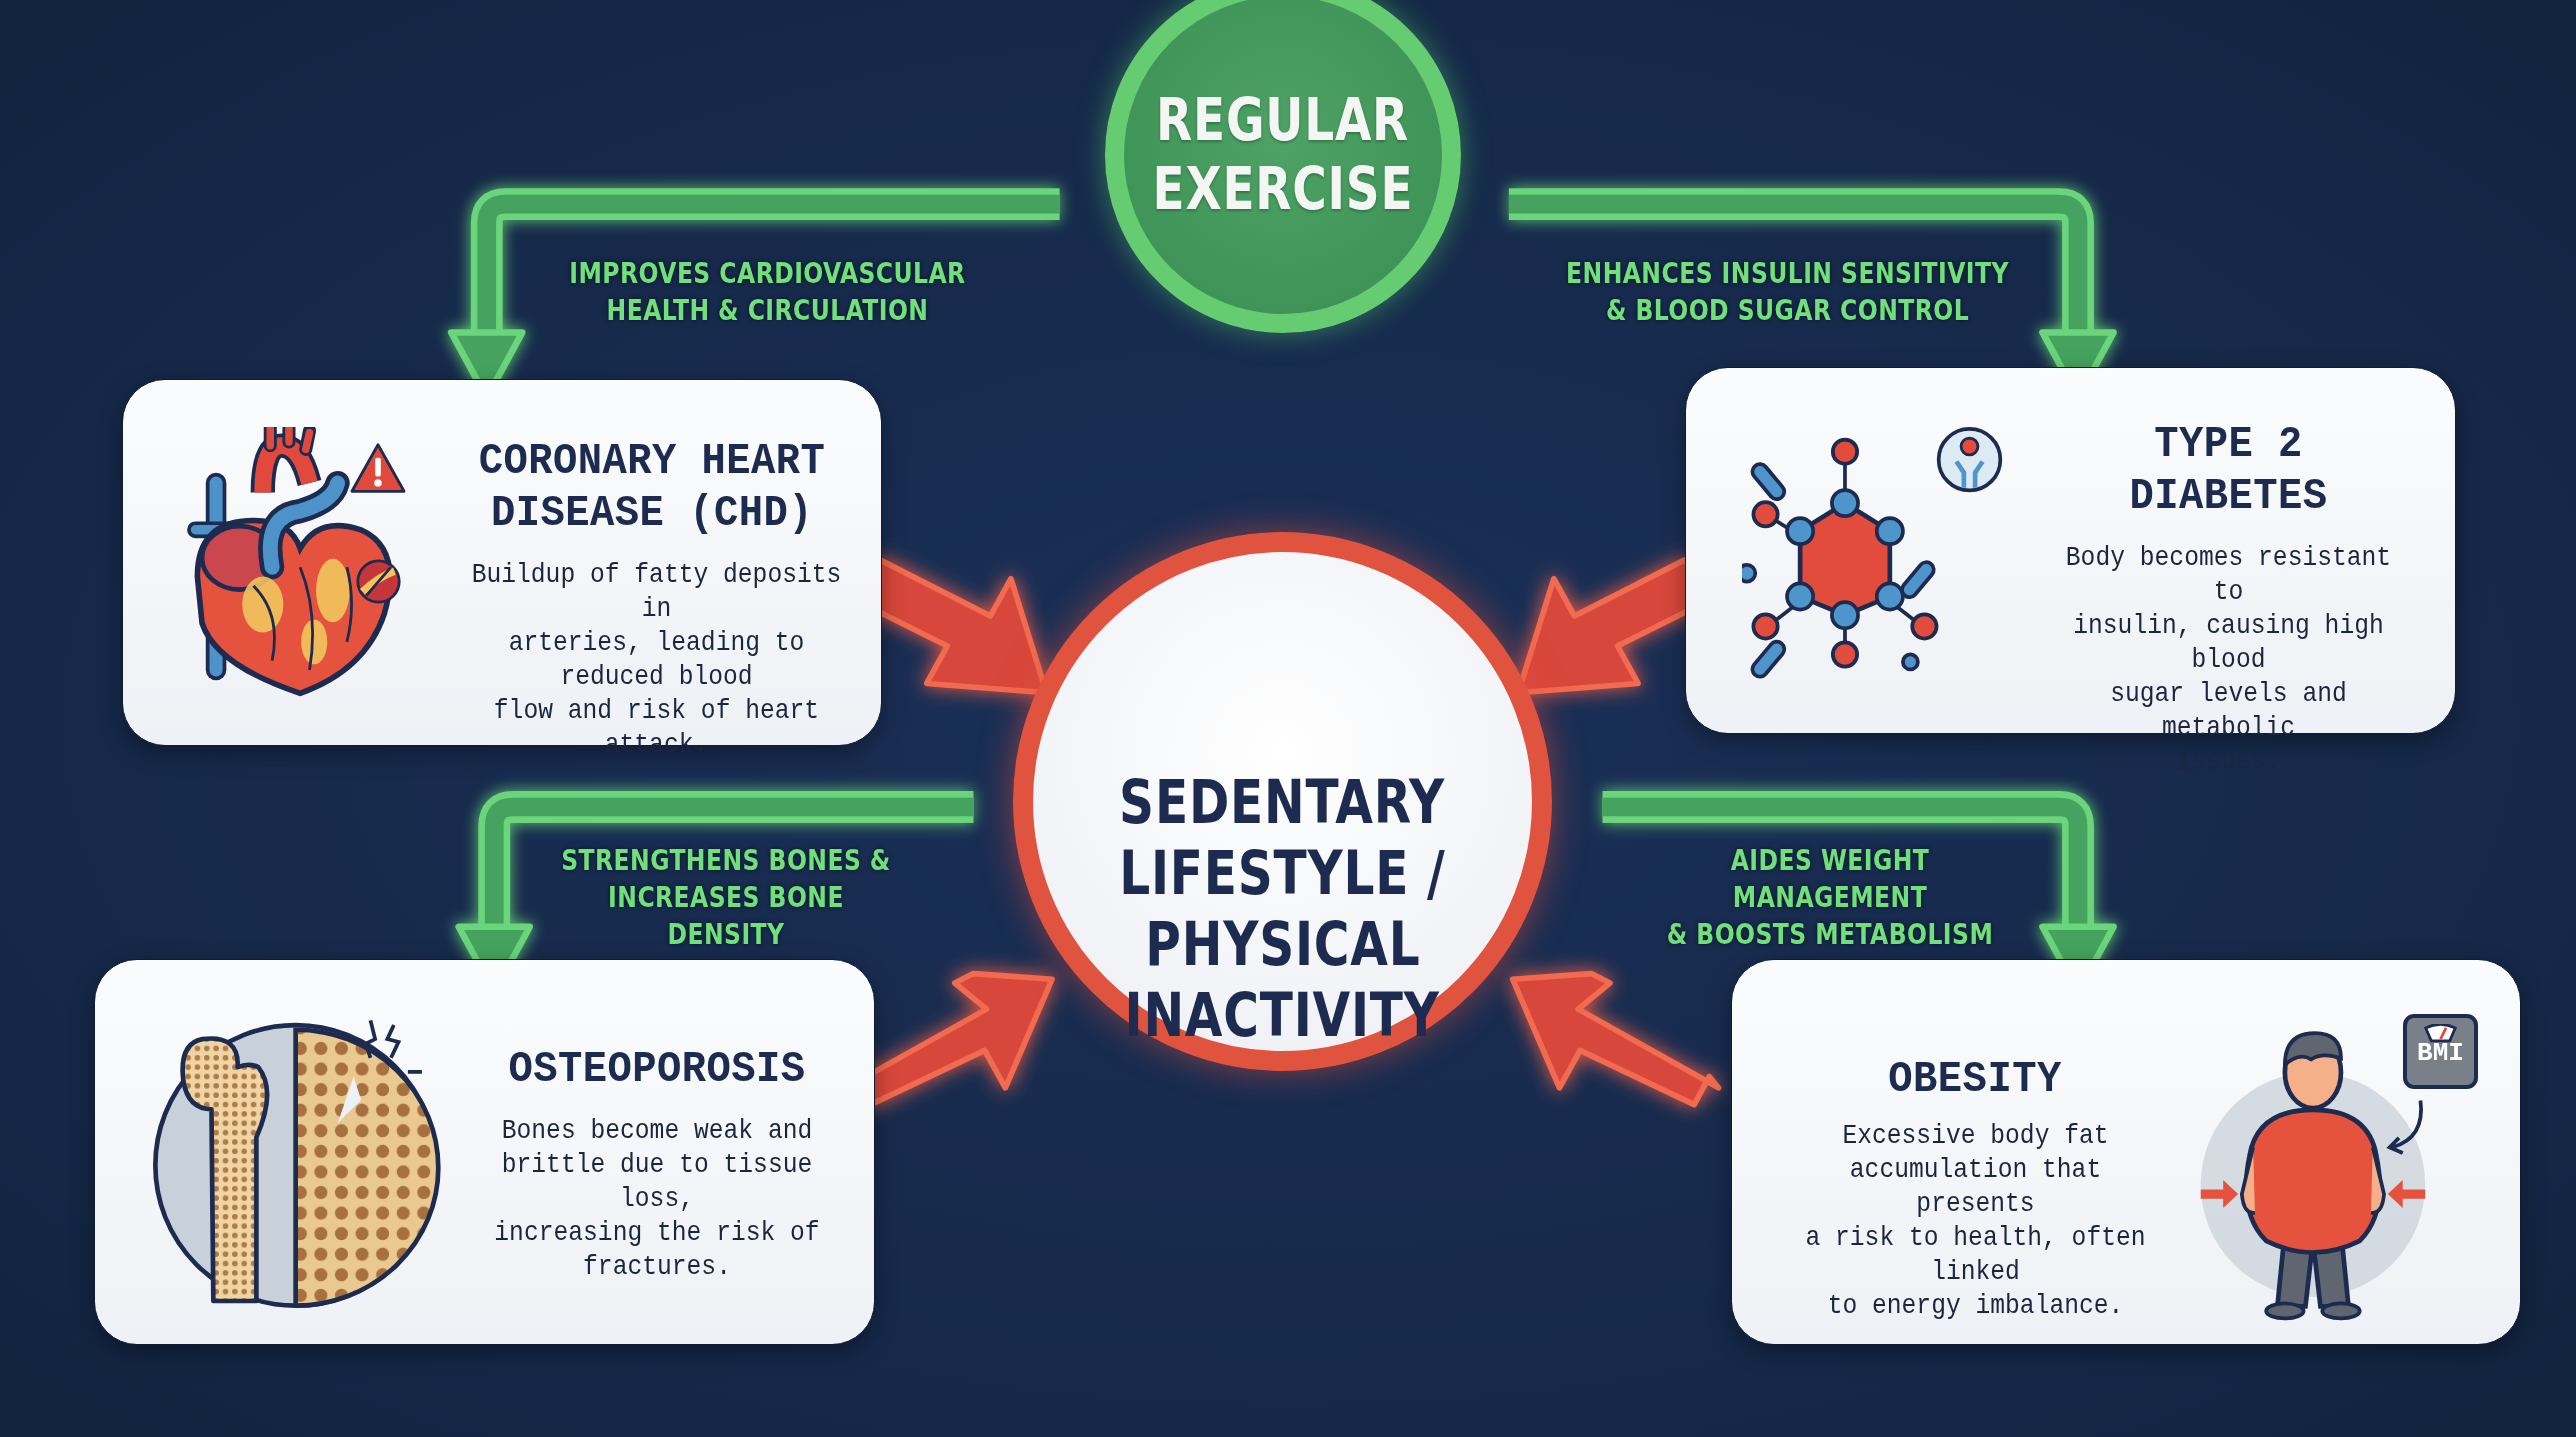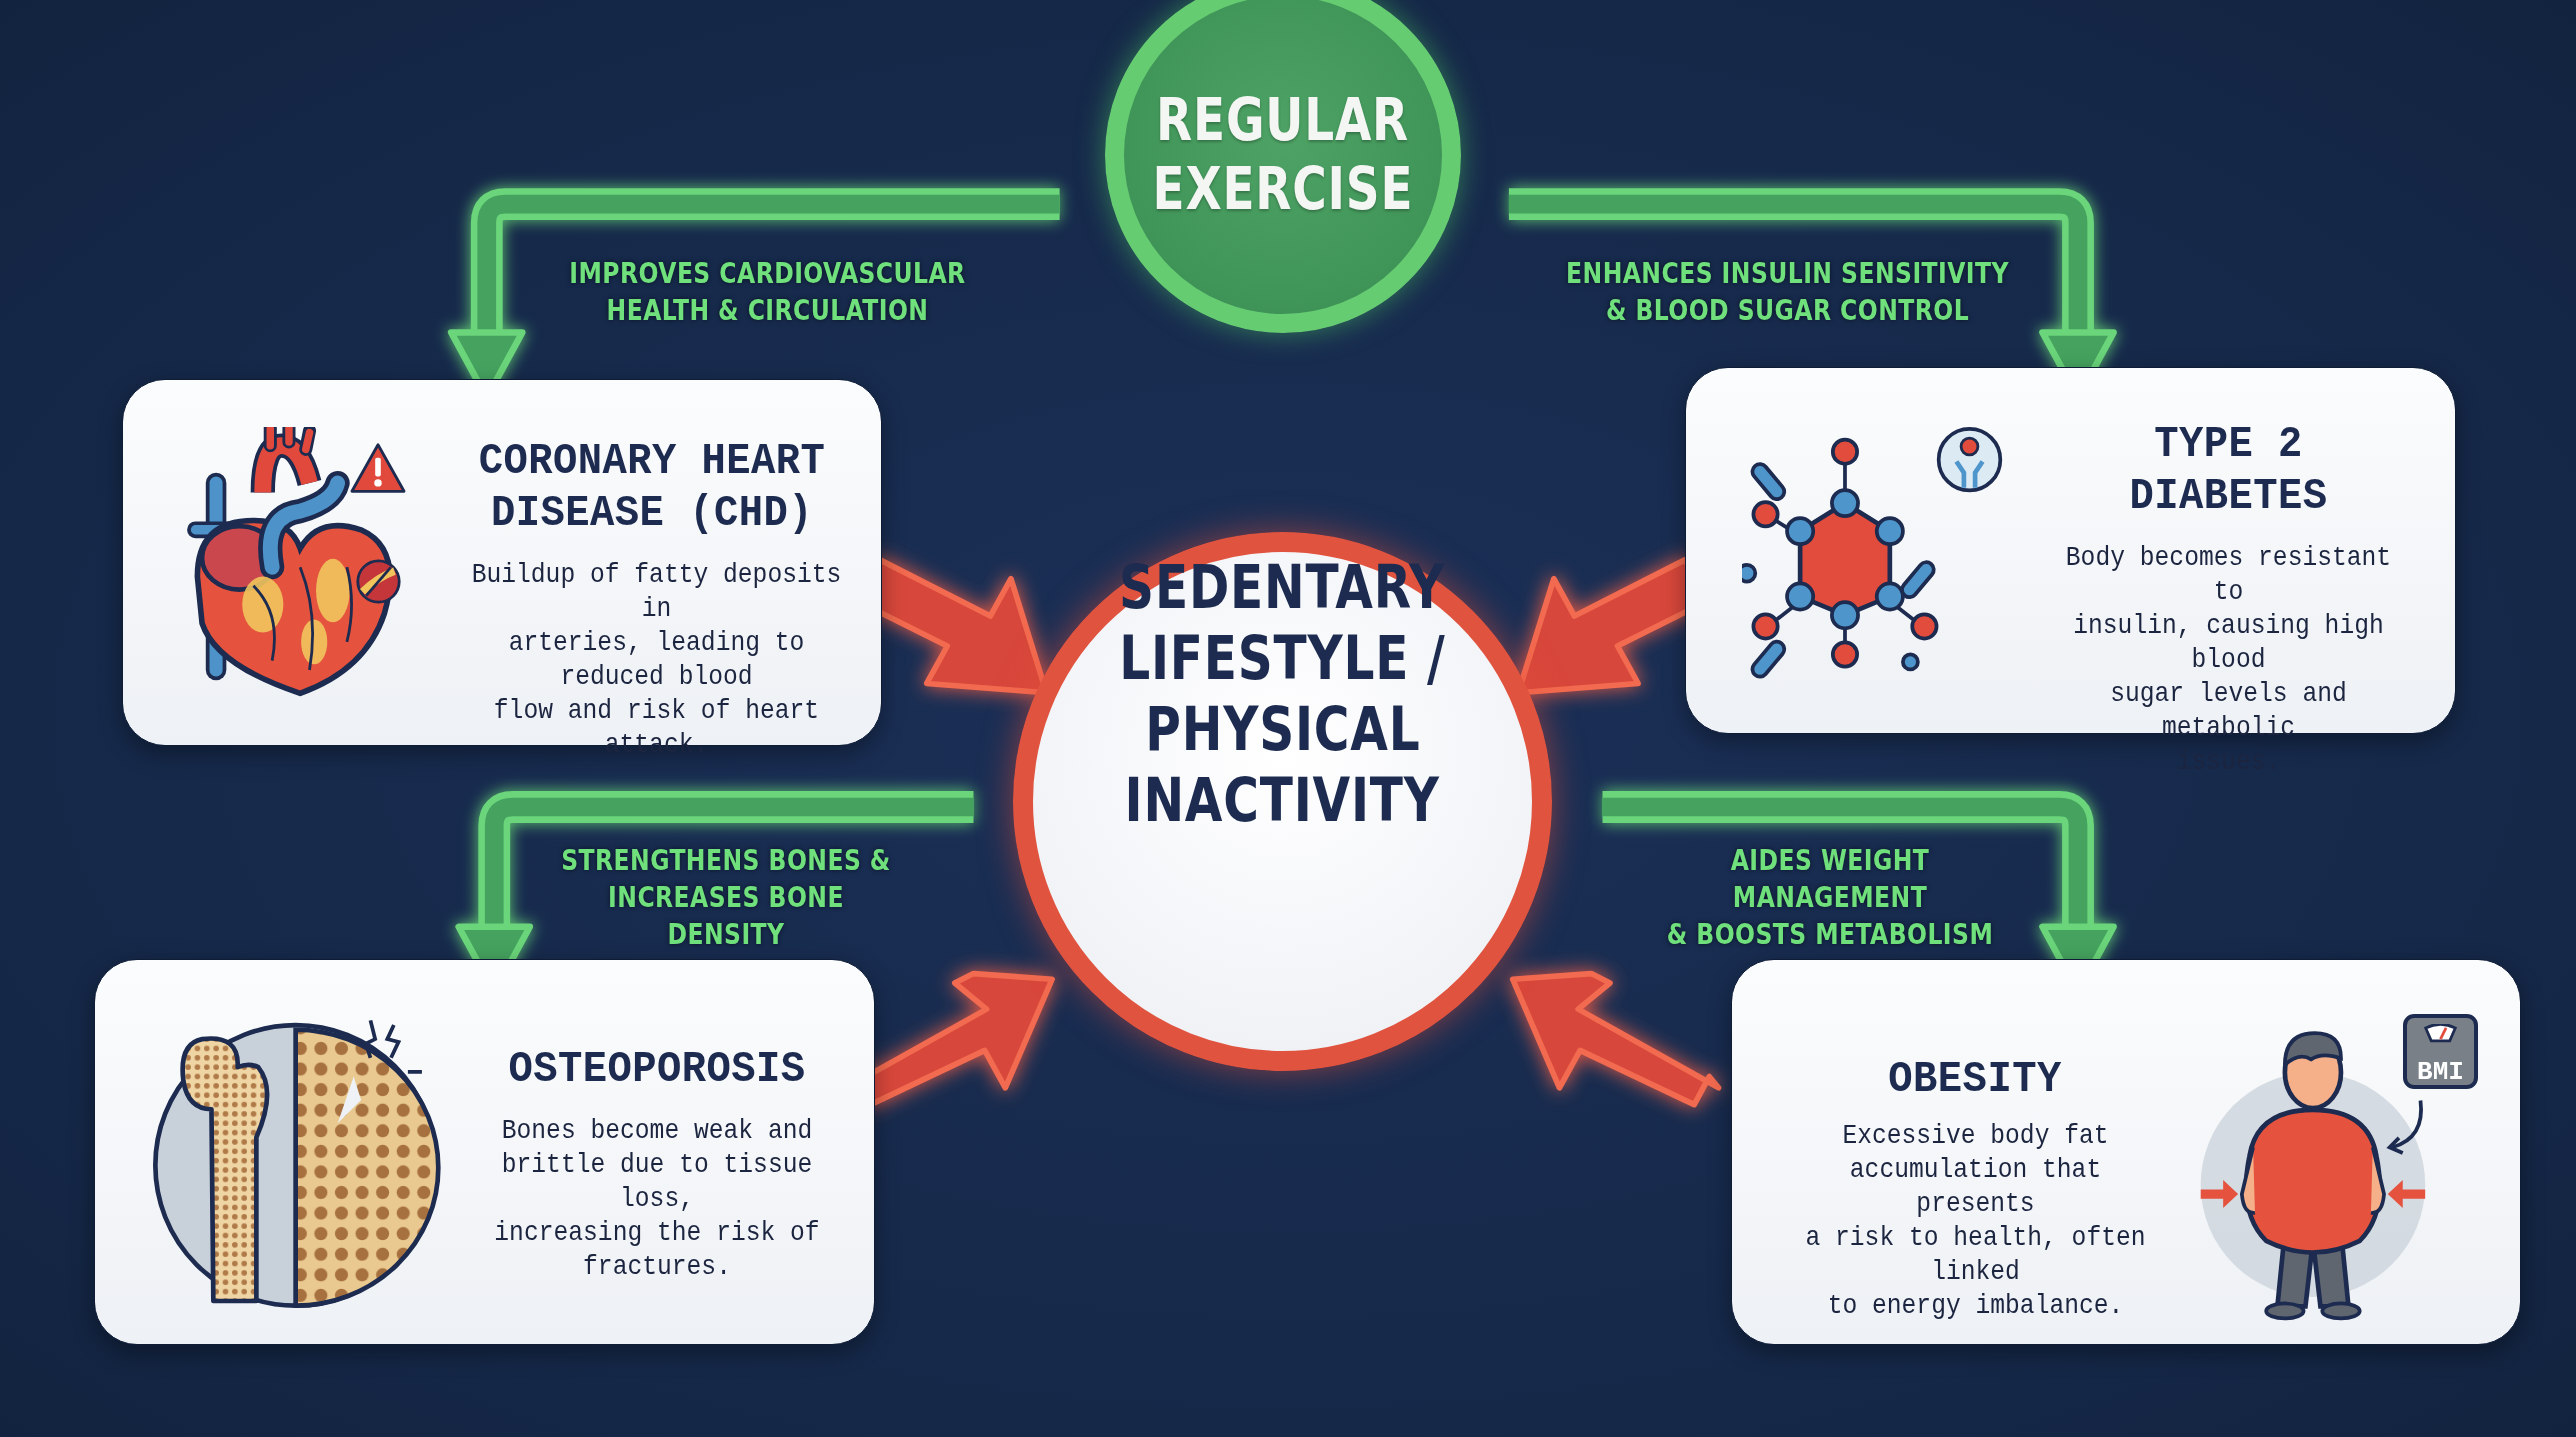--- a/index.html
+++ b/index.html
@@ -47,21 +47,21 @@
   .circle-exercise span {
     color:#f4f6f4; font-weight:bold; font-size:58px; line-height:69px;
     text-align:center; letter-spacing:0.9px; transform:scaleX(0.9);
     text-shadow:0 1.9px 2.8px rgba(0,0,0,.25);
   }
   .circle-sedentary {
     position:absolute; left:1013px; top:532px; width:539px; height:539px; border-radius:50%;
     background:radial-gradient(circle at 50% 40%, #ffffff 0%, #f0f2f6 75%, #e6e9ef 100%);
     border:20.6px solid #e0533f; box-sizing:border-box;
     box-shadow:0 0 34px rgba(230,80,60,.55);
-    display:flex; align-items:center; justify-content:flex-start; flex-direction:column;
+    display:flex; align-items:center; justify-content:flex-end; flex-direction:column;
   }
   .circle-sedentary span {
     color:#1c2b4f; font-weight:bold; font-size:60px; line-height:71px;
     text-align:center; letter-spacing:0.9px; transform:scaleX(0.9);
   }
 </style>
 </head>
 <body>
 
 <div class="bg-vignette"></div>
@@ -281,21 +281,21 @@
     <path d="M130,110 Q70,110 62,160 Q50,220 80,250 Q130,275 180,250 Q210,220 198,160 Q190,110 130,110 Z" fill="#e5533f" stroke="#1c2b4f" stroke-width="5"></path>
     <path d="M66,150 L54,200 Q56,222 68,220" fill="#f5b08a" stroke="#1c2b4f" stroke-width="4"></path>
     <path d="M194,150 L206,200 Q204,222 192,220" fill="#f5b08a" stroke="#1c2b4f" stroke-width="4"></path>
     <ellipse cx="130" cy="70" rx="30" ry="38" fill="#f5b08a" stroke="#1c2b4f" stroke-width="5"></ellipse>
     <path d="M100,62 Q100,28 132,28 Q160,28 160,55 Q140,48 128,56 Q115,48 100,62 Z" fill="#5f6670" stroke="#1c2b4f" stroke-width="4"></path>
     <polygon points="10,195 34,195 34,185 50,200 34,215 34,205 10,205" fill="#e5533f"></polygon>
     <polygon points="250,195 226,195 226,185 210,200 226,215 226,205 250,205" fill="#e5533f"></polygon>
     <path d="M245,100 Q250,140 215,150" fill="none" stroke="#1c2b4f" stroke-width="4"></path>
     <path d="M222,140 L212,150 L226,156" fill="none" stroke="#1c2b4f" stroke-width="4"></path>
   </svg>
-  <div style="position:absolute; left:671px; top:54px; width:75px; height:75px; background:#7a8088; border:4.7px solid #1c2b4f; border-radius:11.2px; box-sizing:border-box; display:flex; flex-direction:column; align-items:center; justify-content:flex-end; padding-bottom:0;">
+  <div style="position:absolute; left:671px; top:54px; width:75px; height:75px; background:#7a8088; border:4.7px solid #1c2b4f; border-radius:11.2px; box-sizing:border-box; display:flex; flex-direction:column; align-items:center; justify-content:flex-end; padding-bottom:19px;">
     <svg width="37" height="19" viewBox="0 0 40 20" style="position:absolute; top:5.6px;">
       <path d="M4,4 Q20,-4 36,4 L30,18 L10,18 Z" fill="#fff" stroke="#1c2b4f" stroke-width="3"></path>
       <line x1="20" y1="16" x2="26" y2="4" stroke="#e14c3d" stroke-width="3"></line>
     </svg>
     <span style="color:#fff; font-weight:bold; font-size:26px; line-height:26px;">BMI</span>
   </div>
 </div>
 
 <div class="circle-sedentary">
   <span>SEDENTARY</span>

